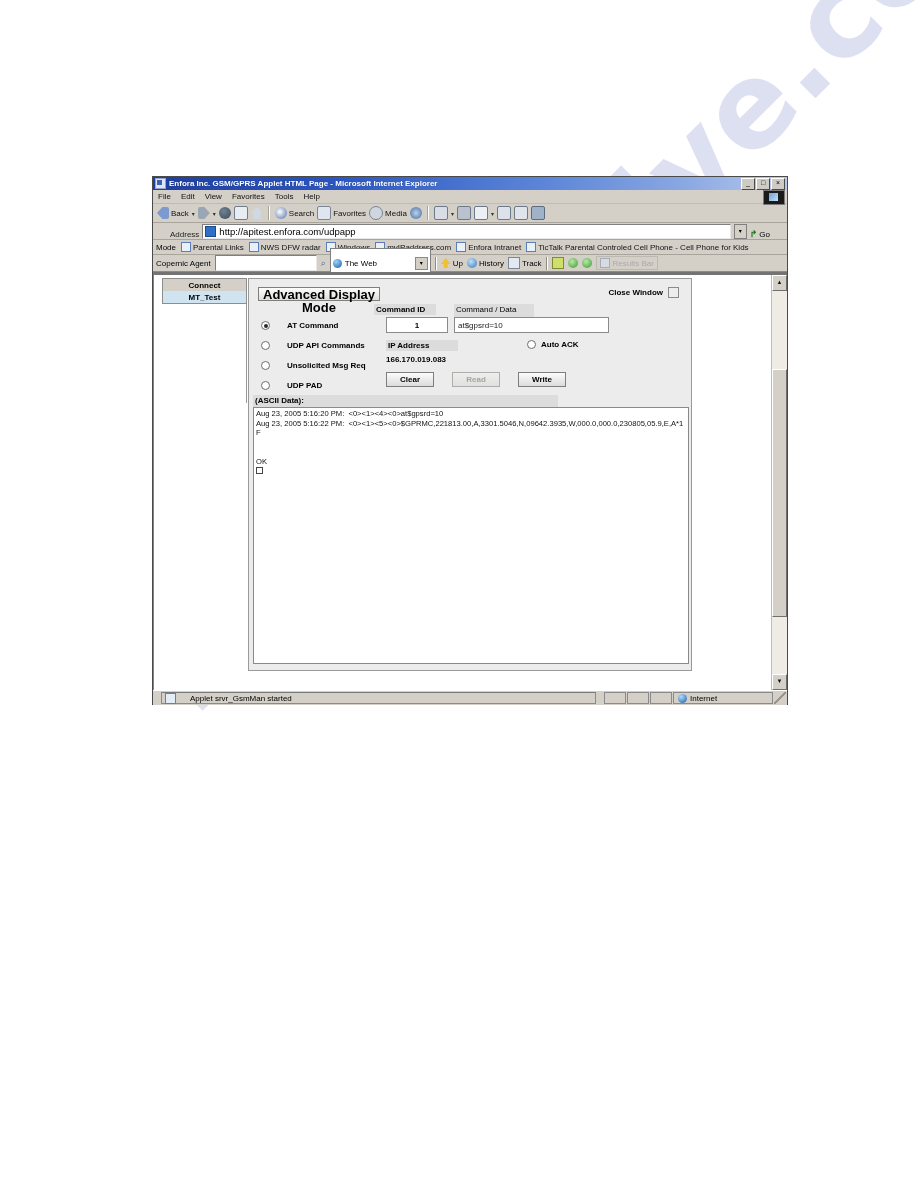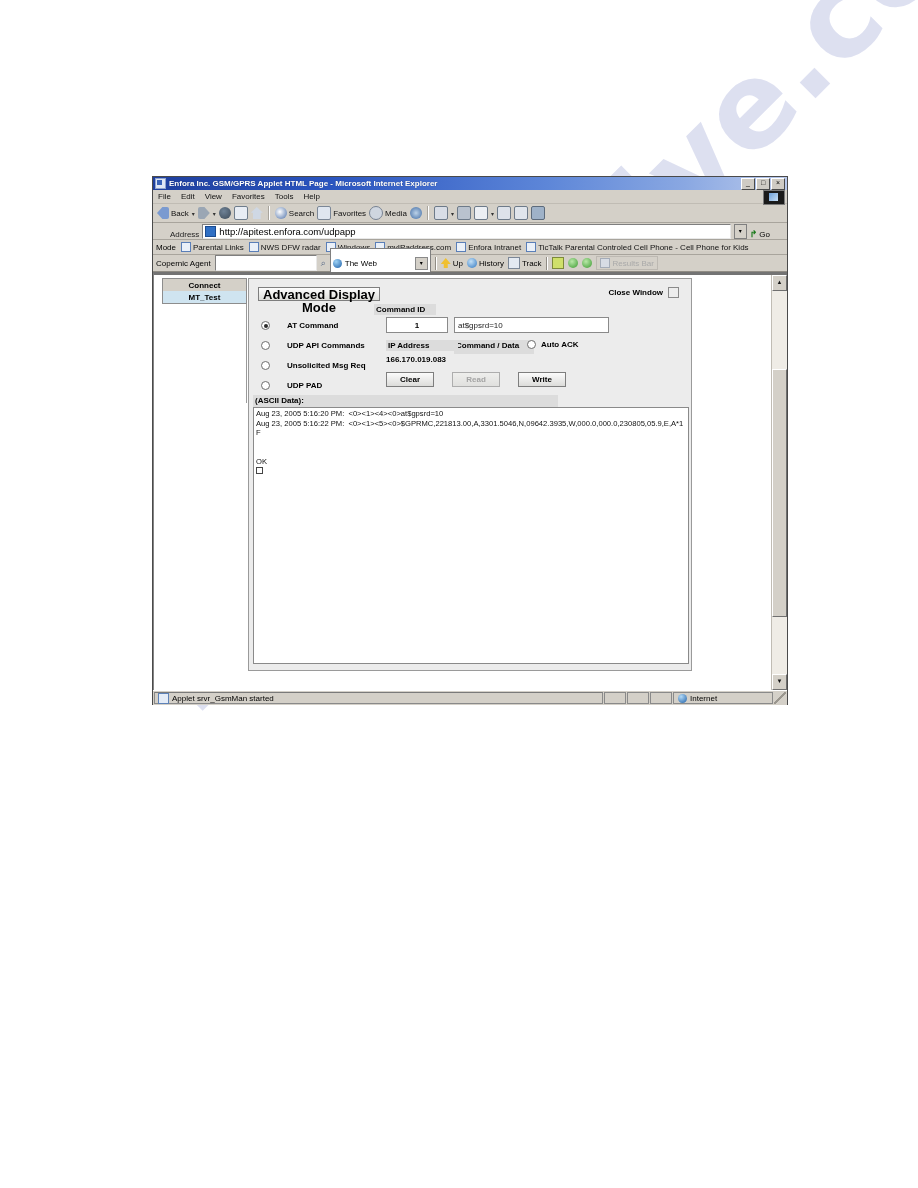--- a/index.html
+++ b/index.html
@@ -225,21 +225,21 @@
   }
   .radio-row .rl{font-size:8px;font-weight:bold;color:#000;white-space:nowrap;}
 
   
   .hdr-cid{
     position:absolute;left:125px;top:25px;width:62px;height:11px;background:#dcdcdc;
     font-size:8px;font-weight:bold;color:#000;line-height:11px;padding-left:2px;box-sizing:border-box;
   }
   .hdr-cd{
     position:absolute;left:205px;top:25px;width:80px;height:14px;background:#dcdcdc;
-    font-size:8px;font-weight:bold;color:#000;line-height:11px;padding-left:2px;box-sizing:border-box;margin-top:36px;
+    font-size:8px;font-weight:normal;color:#000;line-height:11px;padding-left:2px;box-sizing:border-box;
   }
   .in-cid{
     position:absolute;left:137px;top:38px;width:62px;height:16px;background:#fff;
     border:1px solid #8a8a8a;box-sizing:border-box;
     font-size:8px;font-weight:bold;text-align:center;line-height:15px;
   }
   .in-cd{
     position:absolute;left:205px;top:38px;width:155px;height:16px;background:#fff;
     border:1px solid #8a8a8a;box-sizing:border-box;
     font-size:8px;line-height:15px;padding-left:3px;color:#222;
@@ -279,23 +279,23 @@
   }
   .ascii-blank{height:19px;}
   .caret-box{width:5px;height:5px;border:1px solid #444;margin-top:1px;}
 
   
   .statusbar{
     height:14px;background:#d4d0c8;display:flex;align-items:center;
     border-top:1px solid #fff;font-size:8px;
   }
   .sb-main{
-    flex:1;display:flex;align-items:center;gap:3px;padding-left:3px;
+    flex:1;display:flex;align-items:center;gap:14px;padding-left:3px;
     border:1px solid #8a8a8a;border-top-color:#7a7a7a;height:12px;box-sizing:border-box;
-    margin:0 1px;
+    margin:0 8px;
   }
   .sb-main .sico{width:9px;height:9px;background:#e4ecf7;border:1px solid #5d82b8;flex:0 0 auto;}
   .sb-cell{width:22px;height:12px;border:1px solid #8a8a8a;margin-right:1px;box-sizing:border-box;}
   .sb-zone{
     width:100px;height:12px;border:1px solid #8a8a8a;display:flex;align-items:center;
     gap:3px;padding-left:4px;box-sizing:border-box;margin-right:1px;
   }
   .sb-zone .zico{
     width:9px;height:9px;flex:0 0 auto;border-radius:50%;
     background:radial-gradient(circle at 35% 30%,#b3daf7,#1d5fa8);

